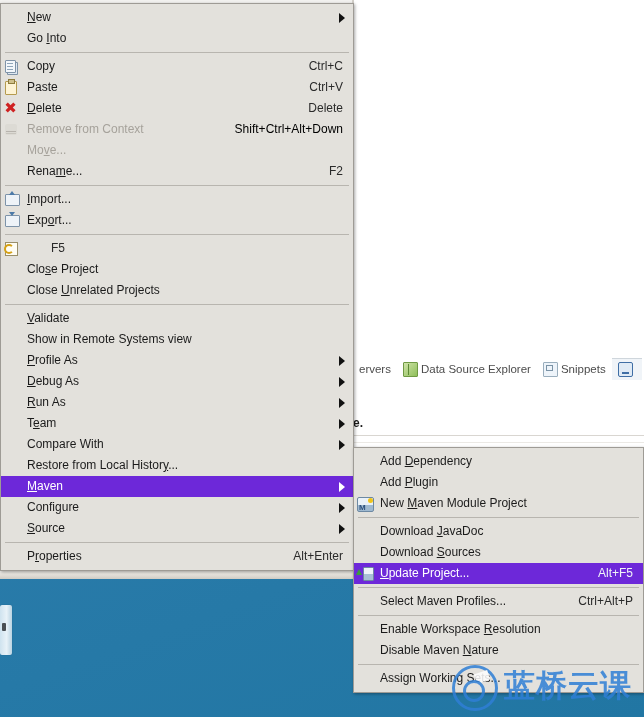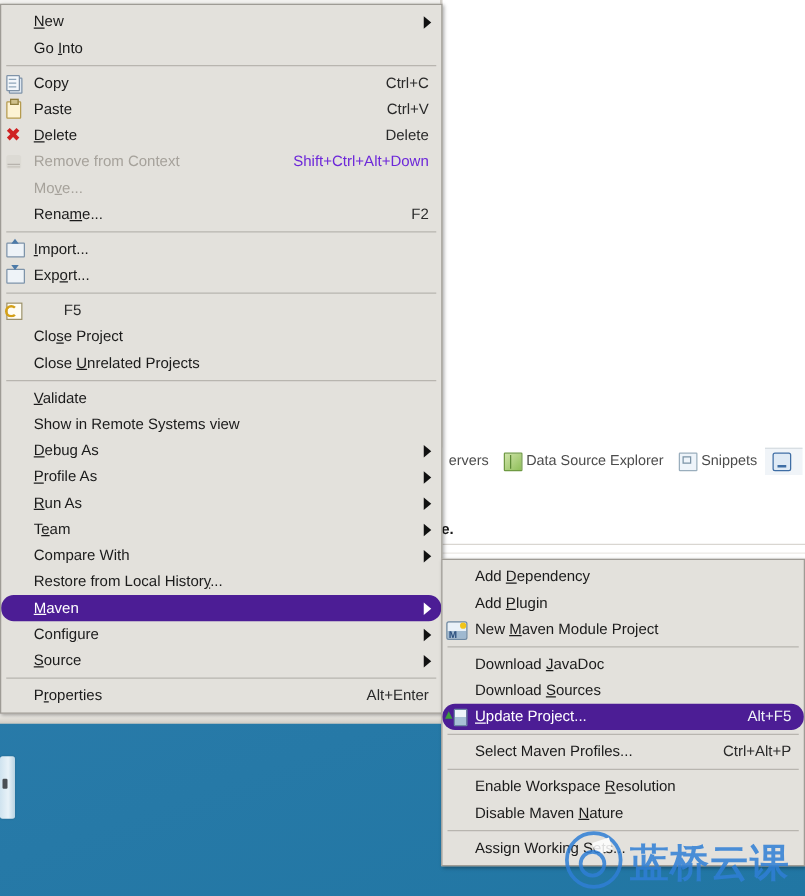--- a/index.html
+++ b/index.html
@@ -96,25 +96,25 @@
   .mi .lbl{flex:1 1 auto;}
   .mi .acc{
     color:#2a2a2a;font-size:12px;margin-left:24px;
     text-align:right;
   }
   .mi .arrow{
     position:absolute;right:8px;top:50%;margin-top:-5px;
     width:0;height:0;border-left:6px solid #111;
     border-top:5px solid transparent;border-bottom:5px solid transparent;
   }
-  .mi.sel{background:#4c1d95;color:#ffffff;border-radius:10px;}
+  .mi.sel{background:#6d28d9;color:#ffffff;}
   .mi.sel .acc{color:#f0f4f8;margin-left:44px;}
   .mi.sel .arrow{border-left-color:#ffffff;}
   .mi.disabled{color:#a6a29b;}
-  .mi.disabled .acc{color:#6d28d9;}
+  .mi.disabled .acc{color:#000000;}
   .msep{height:1px;background:#b8b5af;margin:3px 4px;}
   u.mn{text-decoration:underline;}
 
   
   .g{position:absolute;left:5px;top:4px;width:14px;height:14px;}
   .g-copy{background:#f3f7fb;border:1px solid #7f93a8;border-radius:1px;
     box-shadow:2px 2px 0 -1px #dfe8f1, 2px 2px 0 0 #7f93a8;width:9px;height:11px;left:4px;top:4px;}
   .g-copy:after{content:"";position:absolute;left:1px;top:2px;width:6px;height:1px;
     background:#8fa6ba;box-shadow:0 3px 0 #8fa6ba,0 6px 0 #8fa6ba;}
   .g-paste{background:#fdf3d4;border:1px solid #b59b4f;border-radius:1px;width:10px;height:12px;left:4px;top:4px;}
@@ -143,21 +143,21 @@
     background:#f0c419;border-radius:50%;}
   .g-update{left:2px;top:4px;width:17px;height:13px;}
   .g-update .u1{position:absolute;left:0;top:2px;width:0;height:0;
     border-bottom:6px solid #3d9b3d;border-left:3px solid transparent;border-right:3px solid transparent;}
   .g-update .u2{position:absolute;left:7px;top:0px;width:9px;height:12px;
     background:linear-gradient(180deg,#eef4fa 50%,#a8c0d6 50%);border:1px solid #6d89a3;border-radius:1px;}
 
   
   #watermark{
     position:absolute;left:452px;top:665px;width:190px;height:46px;
-    display:flex;align-items:flex-end;gap:6px;pointer-events:none;
+    display:flex;align-items:flex-start;gap:6px;pointer-events:none;
     opacity:.85;
   }
   #wm-logo{
     position:relative;width:40px;height:40px;flex:0 0 40px;
     border:3px solid #2f7fd6;border-radius:50%;
   }
   #wm-logo:after{
     content:"";position:absolute;left:8px;top:12px;width:16px;height:16px;
     border:3px solid #2f7fd6;border-radius:50%;
   }
@@ -286,26 +286,26 @@
     <div class="mi">
       <span class="icowrap"></span>
       <span class="lbl"><u class="mn">V</u>alidate</span>
     </div>
     <div class="mi">
       <span class="icowrap"></span>
       <span class="lbl">Show in Remote Systems view</span>
     </div>
     <div class="mi">
       <span class="icowrap"></span>
+      <span class="lbl"><u class="mn">P</u>rofile As</span>
+      <span class="arrow"></span>
+    </div>
+    <div class="mi">
+      <span class="icowrap"></span>
       <span class="lbl"><u class="mn">D</u>ebug As</span>
-      <span class="arrow"></span>
-    </div>
-    <div class="mi">
-      <span class="icowrap"></span>
-      <span class="lbl"><u class="mn">P</u>rofile As</span>
       <span class="arrow"></span>
     </div>
     <div class="mi">
       <span class="icowrap"></span>
       <span class="lbl"><u class="mn">R</u>un As</span>
       <span class="arrow"></span>
     </div>
     <div class="mi">
       <span class="icowrap"></span>
       <span class="lbl">T<u class="mn">e</u>am</span>

